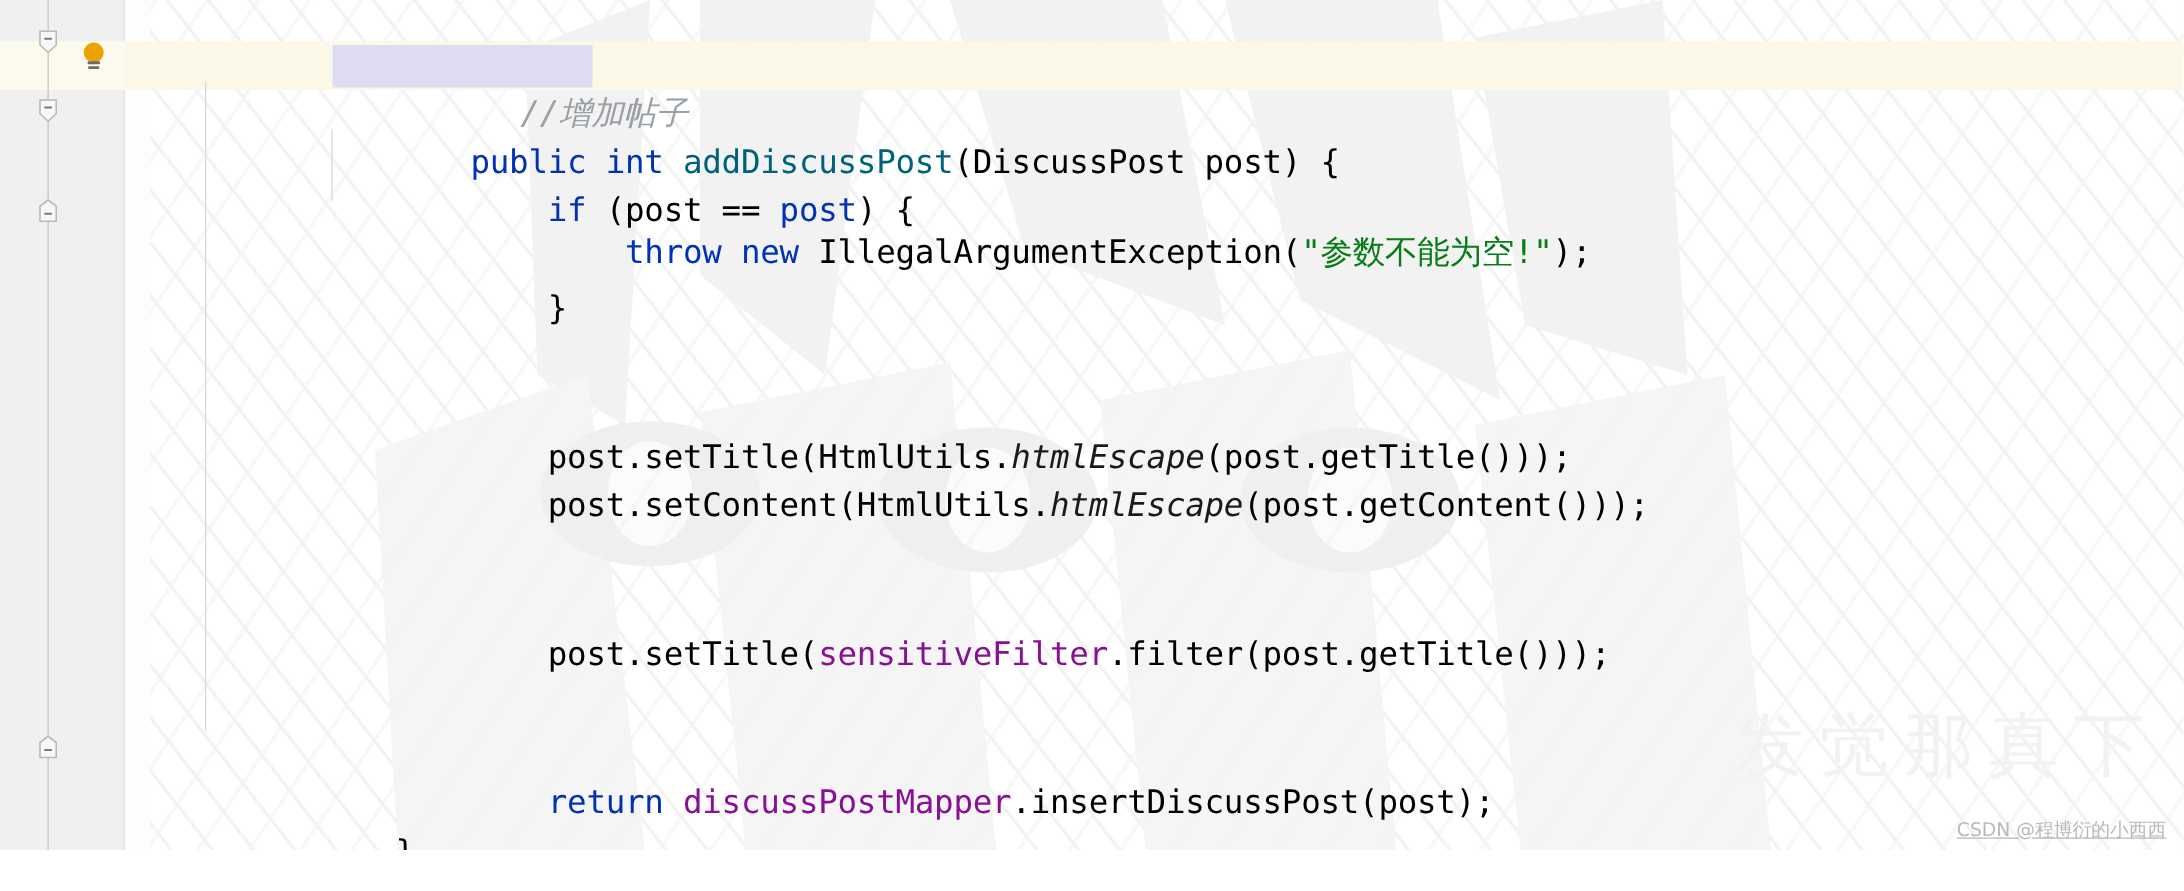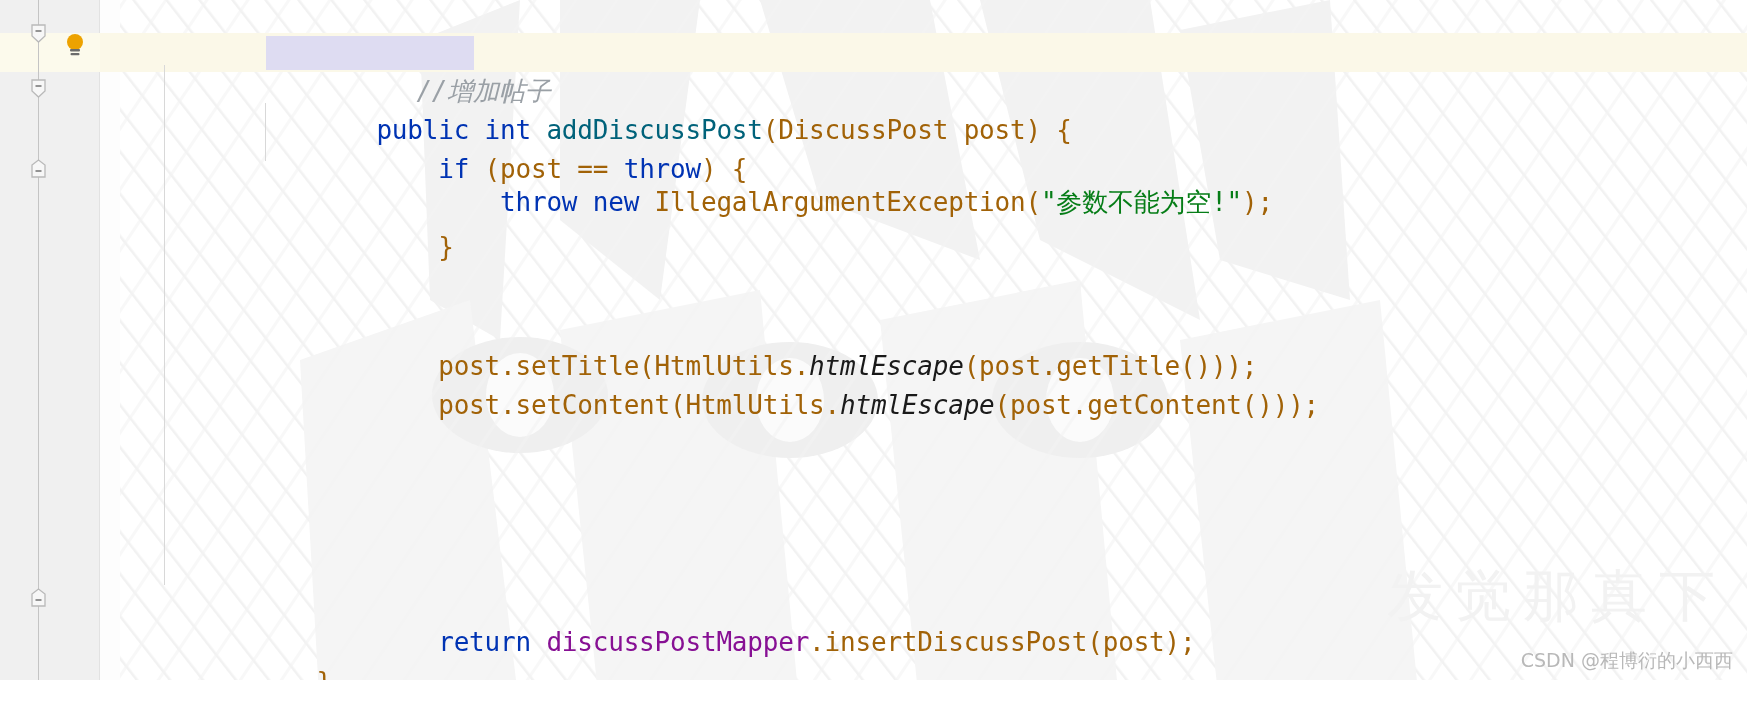--- a/index.html
+++ b/index.html
@@ -125,21 +125,21 @@
     z-index: 2;
   }
 
   
   .kw      { color: #0033b3; }
   .mname   { color: #00627a; text-align: right; }
   .str     { color: #067d17; }
   .cmt     { color: #9aa0a6; font-style: italic; }
   .fld     { color: #871094; }
   .stat    { color: #1a1a1a; font-style: italic; }
-  .plain   { color: #a16207; }
+  .plain   { color: #000000; }
 
   
   .usage-hl {
     position: absolute;
     background: #dedcf2;
     height: 34px;
     top: 3px;
     z-index: 1;
   }
 
@@ -154,25 +154,26 @@
     color: #f2f2f2;
     white-space: nowrap;
     z-index: 6;
     user-select: none;
   }
   .wm-csdn {
     position: absolute;
     right: 14px;
     bottom: 6px;
     font-family: "DejaVu Sans", sans-serif;
-    font-size: 19px;
+    font-size: 15px;
     color: #b8b8b8;
     white-space: nowrap;
     z-index: 7;
     user-select: none;
+    text-decoration: underline;
   }
 </style>
 </head>
 <body>
 
 <div id="editor">
 
   <div class="bg-art">
     <svg width="1747" height="713" viewBox="0 0 1747 713" aria-hidden="true">
       <defs>
@@ -275,21 +276,21 @@
     </div>
 
     <div class="line" style="top:33px">
       <span class="txt" style="padding-left:60px">
         <span class="kw">public </span><span class="kw">int </span><span class="mname">addDiscussPost</span><span class="plain">(DiscussPost post) {</span>
       </span>
     </div>
 
     <div class="line" style="top:72px">
       <span class="txt" style="padding-left:60px">
-        <span class="plain">    </span><span class="kw">if </span><span class="plain">(post == </span><span class="kw">throw</span><span class="plain">) {</span>
+        <span class="plain">    </span><span class="kw">if </span><span class="plain">(post == </span><span class="kw">post</span><span class="plain">) {</span>
       </span>
     </div>
 
     <div class="line" style="top:105px">
       <span class="txt" style="padding-left:60px">
         <span class="plain">        </span><span class="kw">throw new </span><span class="plain">IllegalArgumentException(</span><span class="str">"参数不能为空!"</span><span class="plain">);</span>
       </span>
     </div>
 
     <div class="line" style="top:150px">
@@ -305,20 +306,25 @@
       </span>
     </div>
 
     <div class="line" style="top:308px">
       <span class="txt" style="padding-left:60px">
         <span class="plain">    </span><span class="plain">post.setContent(HtmlUtils.</span><span class="stat">htmlEscape</span><span class="plain">(post.getContent()));</span>
       </span>
     </div>
 
 
+    <div class="line" style="top:427px">
+      <span class="txt" style="padding-left:60px">
+        <span class="plain">    </span><span class="plain">post.setTitle(</span><span class="fld">sensitiveFilter</span><span class="plain">.filter(post.getTitle()));</span>
+      </span>
+    </div>
 
 
     <div class="line" style="top:545px">
       <span class="txt" style="padding-left:60px">
         <span class="plain">    </span><span class="kw">return </span><span class="fld">discussPostMapper</span><span class="plain">.insertDiscussPost(post);</span>
       </span>
     </div>
 
     <div class="line" style="top:585px">
       <span class="txt" style="padding-left:0px">

